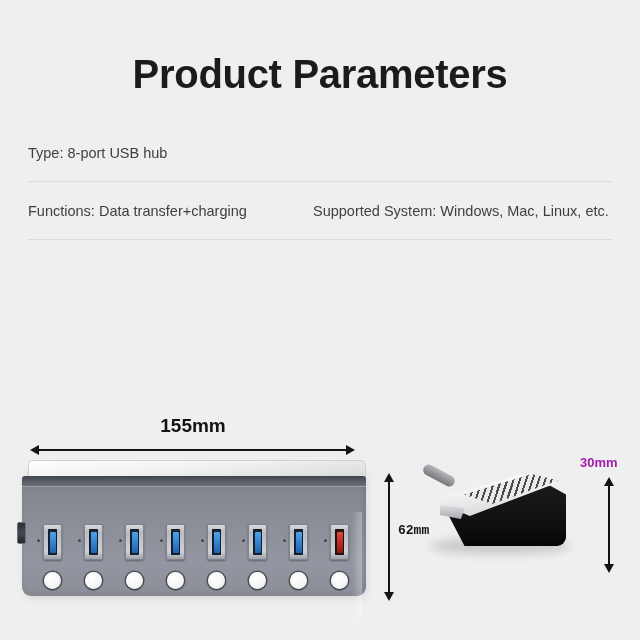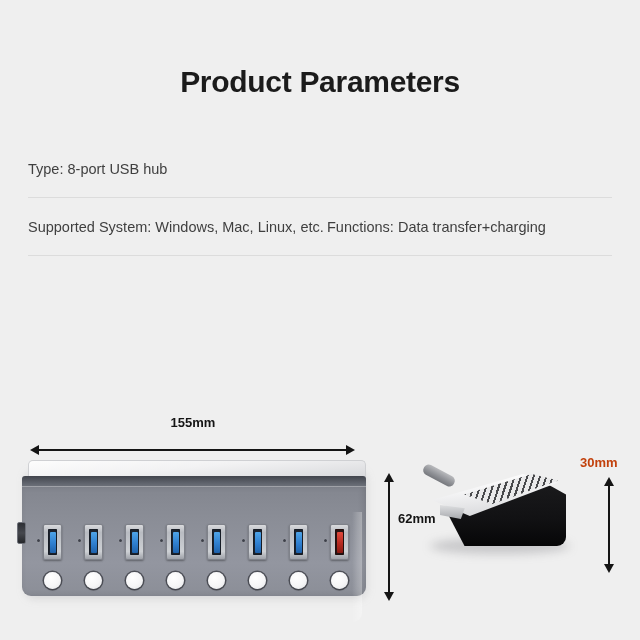--- a/index.html
+++ b/index.html
@@ -12,25 +12,25 @@
     background: #efefef;
     font-family: "Liberation Sans", sans-serif;
     color: #3c3c3c;
     overflow: hidden;
     position: relative;
   }
 
   
   .page-title {
     text-align: center;
-    font-size: 30px;
+    font-size: 40px;
     font-weight: bold;
     color: #1b1b1b;
     letter-spacing: -0.3px;
-    margin: 16px;
+    margin: 8px;
     padding-top: 46px;
     line-height: 40px;
   }
 
   
   .spec-table {
     margin: 0 28px;
     padding-top: 22px;
   }
   .spec-row {
@@ -65,21 +65,21 @@
     width: 362px;
     height: 200px;
   }
 
   
   .dim-155-label {
     position: absolute;
     left: 0; top: 0;
     width: 362px;
     text-align: center;
-    font-size: 13px;
+    font-size: 19px;
     font-weight: bold;
     color: #141414;
   }
   .dim-155-line {
     position: absolute;
     left: 18px;
     top: 30px;
     width: 325px;
     height: 10px;
   }
@@ -291,25 +291,26 @@
     left: 0;
     width: 0; height: 0;
     border-left: 5px solid transparent;
     border-right: 5px solid transparent;
   }
   .arrow-up   { top: 0;    border-bottom: 9px solid #141414; }
   .arrow-down { bottom: 0; border-top:    9px solid #141414; }
   .dim-62-label {
     position: absolute;
     left: 22px;
-    top: 38px;
+    top: 50px;
     font-size: 13px;
     font-weight: bold;
     color: #141414;
     white-space: nowrap;
+    font-family: Liberation Mono, monospace;
   }
 
   
   .side-view {
     position: absolute;
     left: 418px;
     top: 55px;
     width: 160px;
     height: 140px;
   }
@@ -386,21 +387,21 @@
     top: 455px;
     width: 44px;
     height: 130px;
   }
   .dim-30-label {
     position: absolute;
     left: -16px;
     top: 0;
     font-size: 13px;
     font-weight: bold;
-    color: #c2410c;
+    color: #a21caf;
     white-space: nowrap;
   }
   .dim-30-line {
     position: absolute;
     left: 8px;
     top: 22px;
     width: 10px;
     height: 96px;
   }
 </style>
@@ -409,22 +410,22 @@
 
 <h1 class="page-title">Product Parameters</h1>
 
 <div class="spec-table">
 
   <div class="spec-row">
     <div class="spec-cell left">Type: 8-port USB hub</div>
   </div>
 
   <div class="spec-row">
+    <div class="spec-cell left">Functions: Data transfer+charging</div>
     <div class="spec-cell right">Supported System: Windows, Mac, Linux, etc.</div>
-    <div class="spec-cell left">Functions: Data transfer+charging</div>
   </div>
 
 
 </div>
 
 <div class="product-area">
 
   <div class="front-view">
 
     <div class="dim-155-label">155mm</div>

